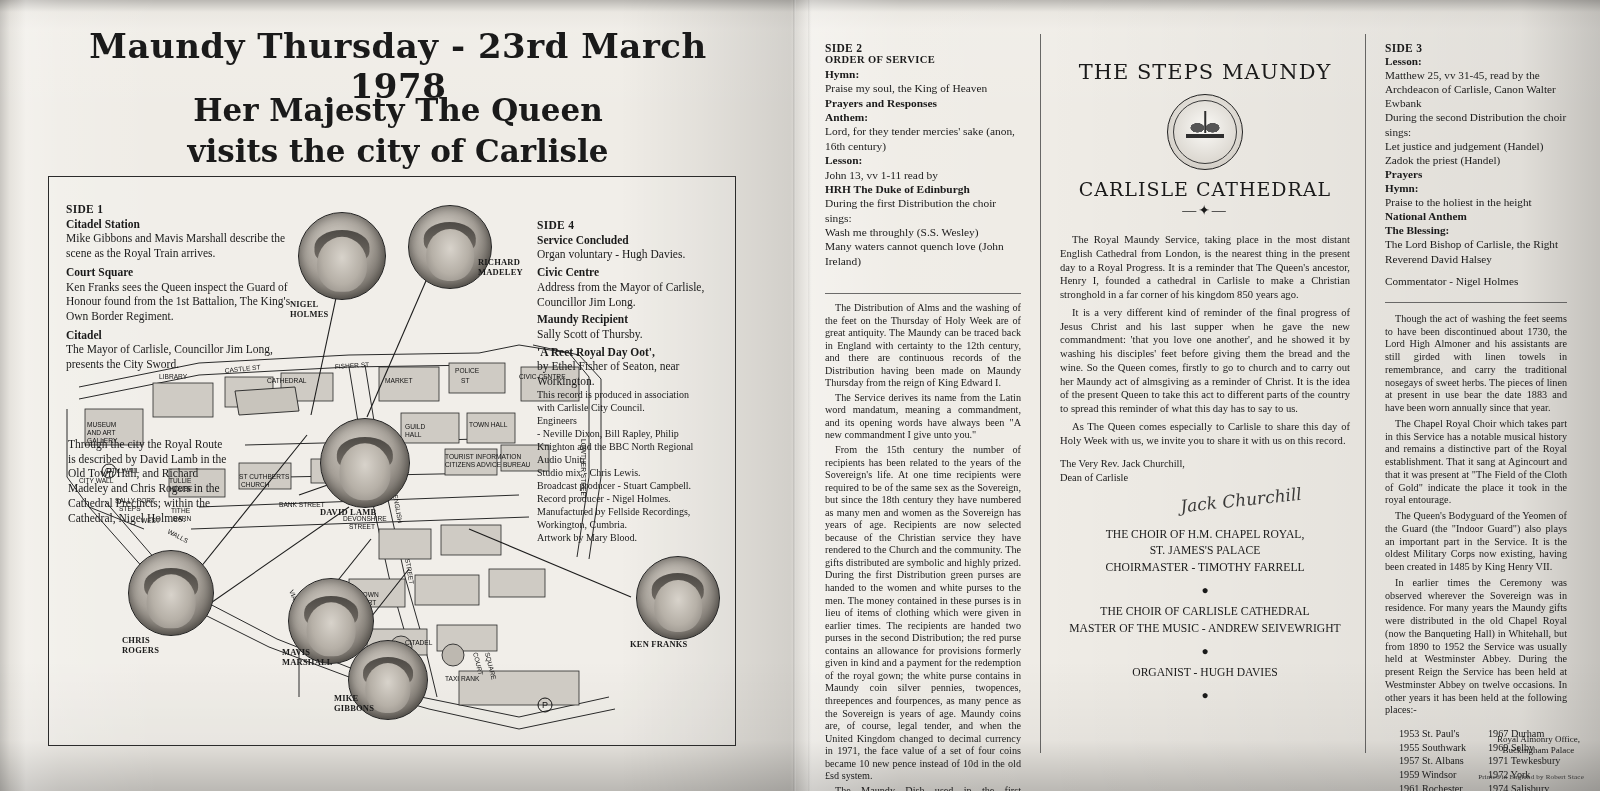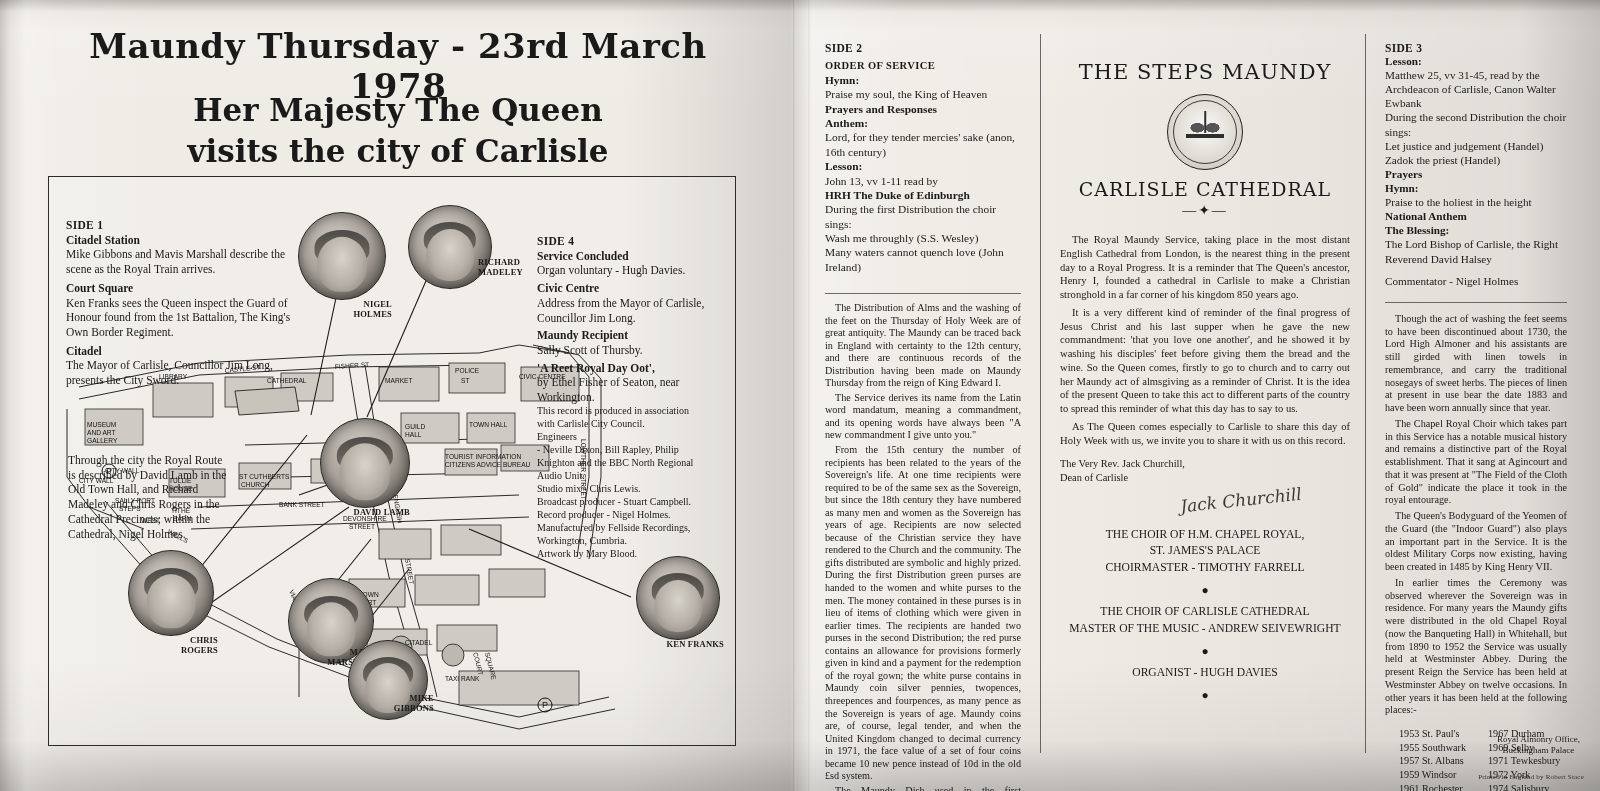--- a/index.html
+++ b/index.html
@@ -69,21 +69,21 @@
   .title-sub2 {
     position: absolute; left: 78px; top: 133px; width: 640px;
     text-align: center; font-size: 31px;
     font-family: "DejaVu Serif", serif; font-weight: 700;
   }
   .mapbox {
     position: absolute; left: 48px; top: 176px; width: 686px; height: 568px;
     border: 1px solid #2b2b2b;
     background: rgba(255,255,255,0.12);
   }
-  .blk { position: absolute; font-size: 11.5px; line-height: 1.28; margin-top: 16px; }
+  .blk { position: absolute; font-size: 11.5px; line-height: 1.28; }
   .blk b, .blk .hd { font-weight: 700; display: block; }
   .side-label { font-weight: 700; font-size: 11.5px; letter-spacing: .3px; }
 
   .side1 { left: 66px; top: 202px; width: 230px; }
   .side4 { left: 537px; top: 218px; width: 176px; }
   .route { left: 68px; top: 437px; width: 160px; }
   .credits { left: 68px; top: 678px; width: 260px; font-size: 10px; line-height: 1.35;}
   .record-note { left: 537px; top: 388px; width: 172px; font-size: 10px; line-height: 1.3; }
 
   
@@ -108,30 +108,30 @@
   .portrait .hair {
     position: absolute; left: 50%; top: 20%;
     width: 64%; height: 40%;
     transform: translateX(-50%);
     border-radius: 50% 50% 40% 40%;
     background: linear-gradient(180deg, #3a3733, #6a645d);
     opacity: .85;
   }
   .pname {
     position: absolute; font-size: 8.5px; font-weight: 700; line-height: 1.15;
-    text-align: right; letter-spacing: .2px;
+    text-align: left; letter-spacing: .2px;
   }
 
   
   .col { position: absolute; }
   .smallcol { font-size: 10.2px; line-height: 1.23; text-align: justify; }
   .smallcol p { margin: 0 0 2px 0; text-indent: 10px; }
 
   .c2 { left: 825px; top: 42px; width: 196px; }
-  .c2 .ttl { font-size: 10.5px; font-weight: 700; letter-spacing: .4px; margin-top: 6px; }
+  .c2 .ttl { font-size: 10.5px; font-weight: 700; letter-spacing: .4px; }
   .c2 .svc { font-size: 11.4px; line-height: 1.26; margin-top: 2px; }
   .c2 .svc b { font-weight: 700; }
   .c2-body { left: 825px; top: 285px; width: 196px; }
 
   .c3 { left: 1060px; top: 60px; width: 290px; text-align: center; }
   .c3 .royal {
     font-size: 21px; letter-spacing: 1px; font-family: "DejaVu Serif", serif;
   }
   .c3 .cath {
     font-size: 19px; letter-spacing: 1px; font-family: "DejaVu Serif", serif;

